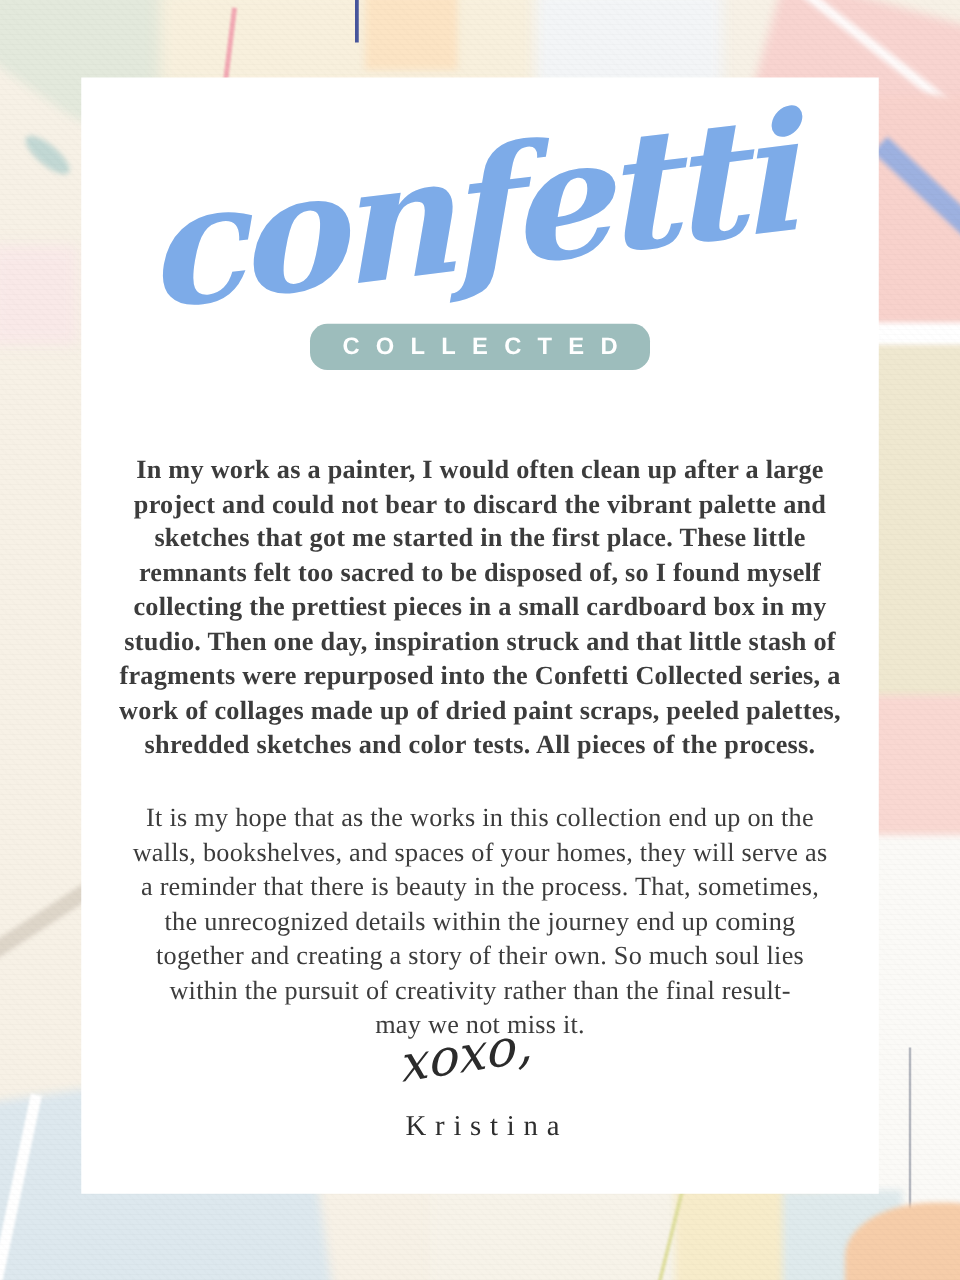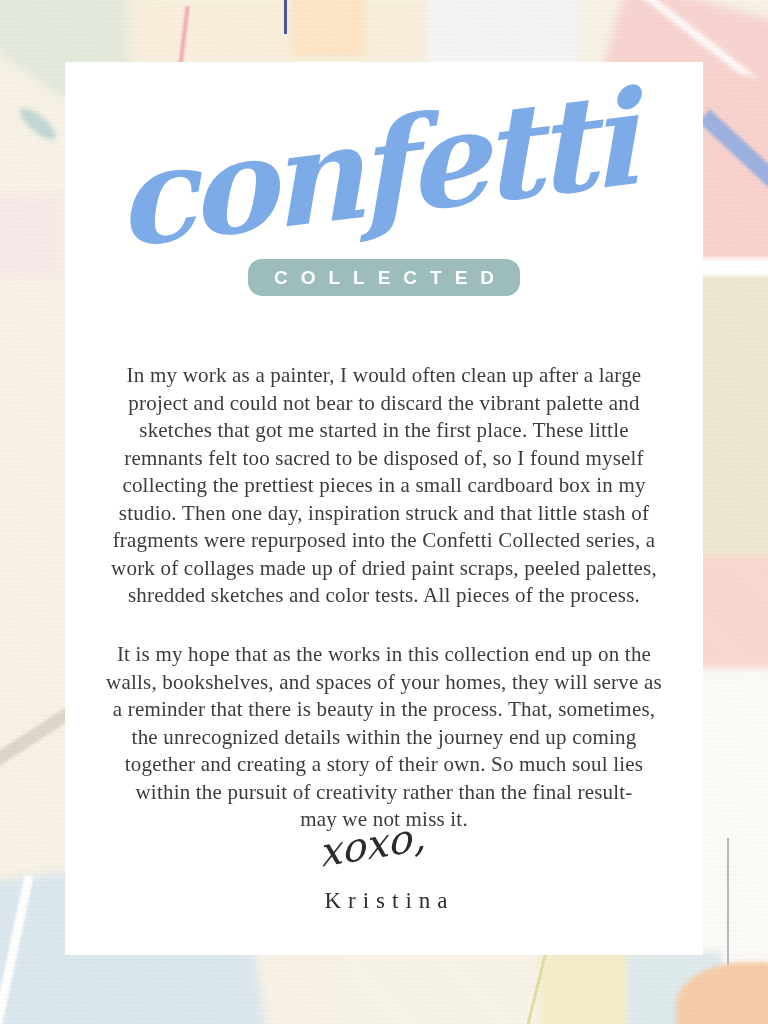--- a/index.html
+++ b/index.html
@@ -105,21 +105,21 @@
     left: 10px;
     width: 618px;
     text-align: center;
     white-space: pre-line;
     font-family: "Liberation Serif", serif;
     font-size: 21px;
     line-height: 27.5px;
     letter-spacing: 0.2px;
     color: #3c3c3c;
   }
-  .para-1 { top: 300px; }
+  .para-1 { top: 300px; font-weight: bold; }
   .para-2 { top: 565px; margin-top: 14px; }
 
   .signoff-script {
     position: absolute;
     left: 0; right: 20px; top: 762px;
     text-align: center;
     font-family: "DejaVu Serif", serif;
     font-style: italic;
     font-size: 40px;
     color: #2b2b2b;

